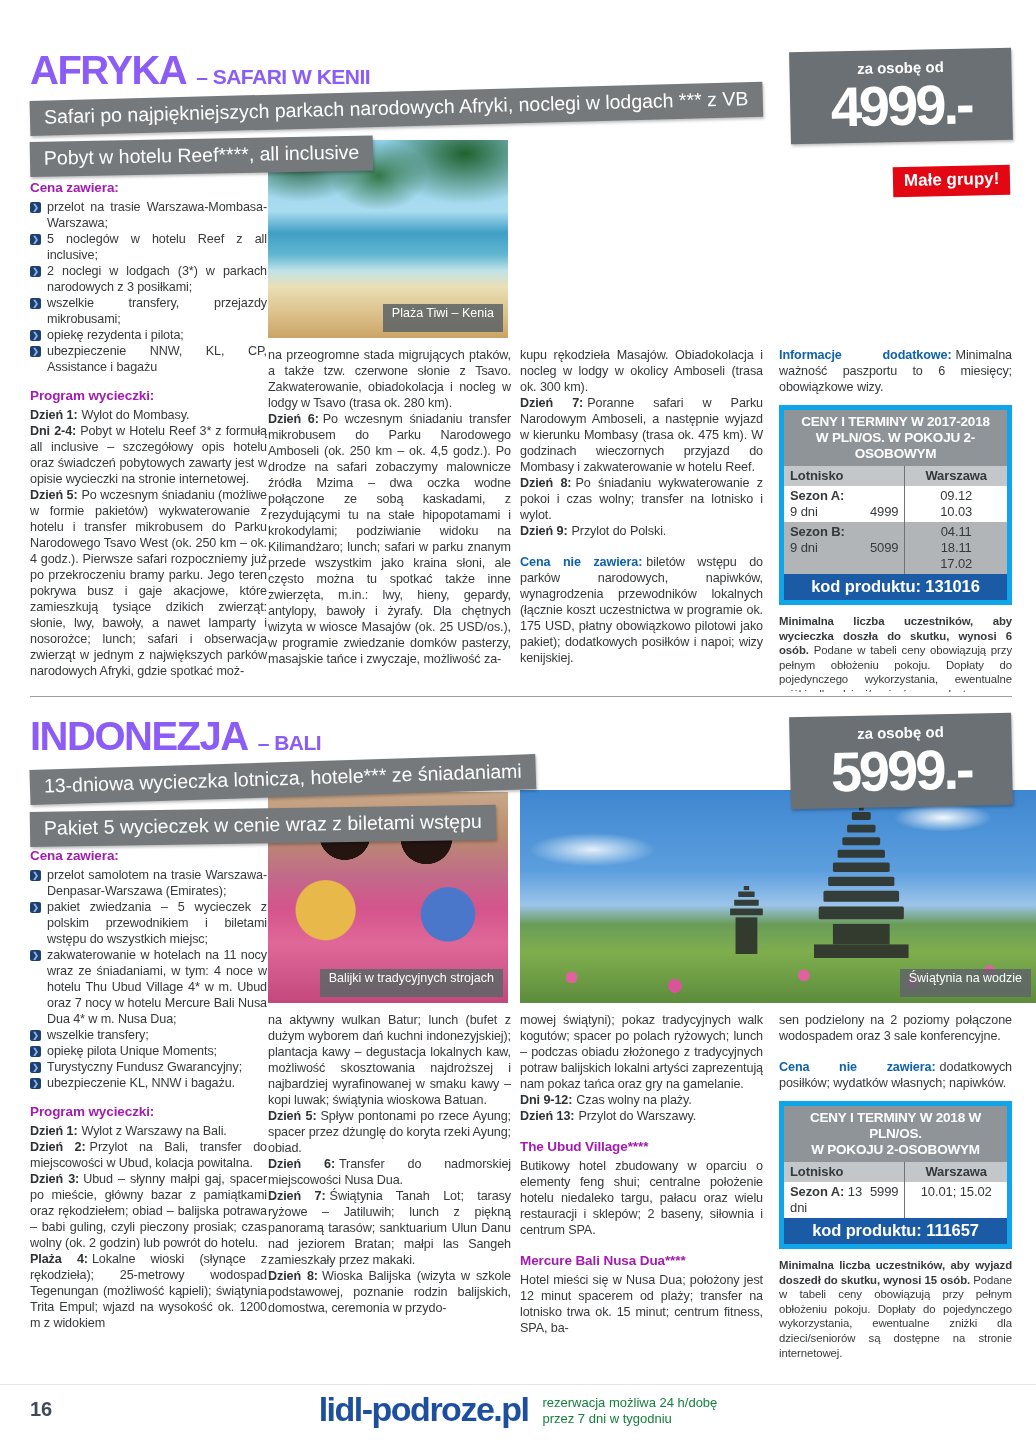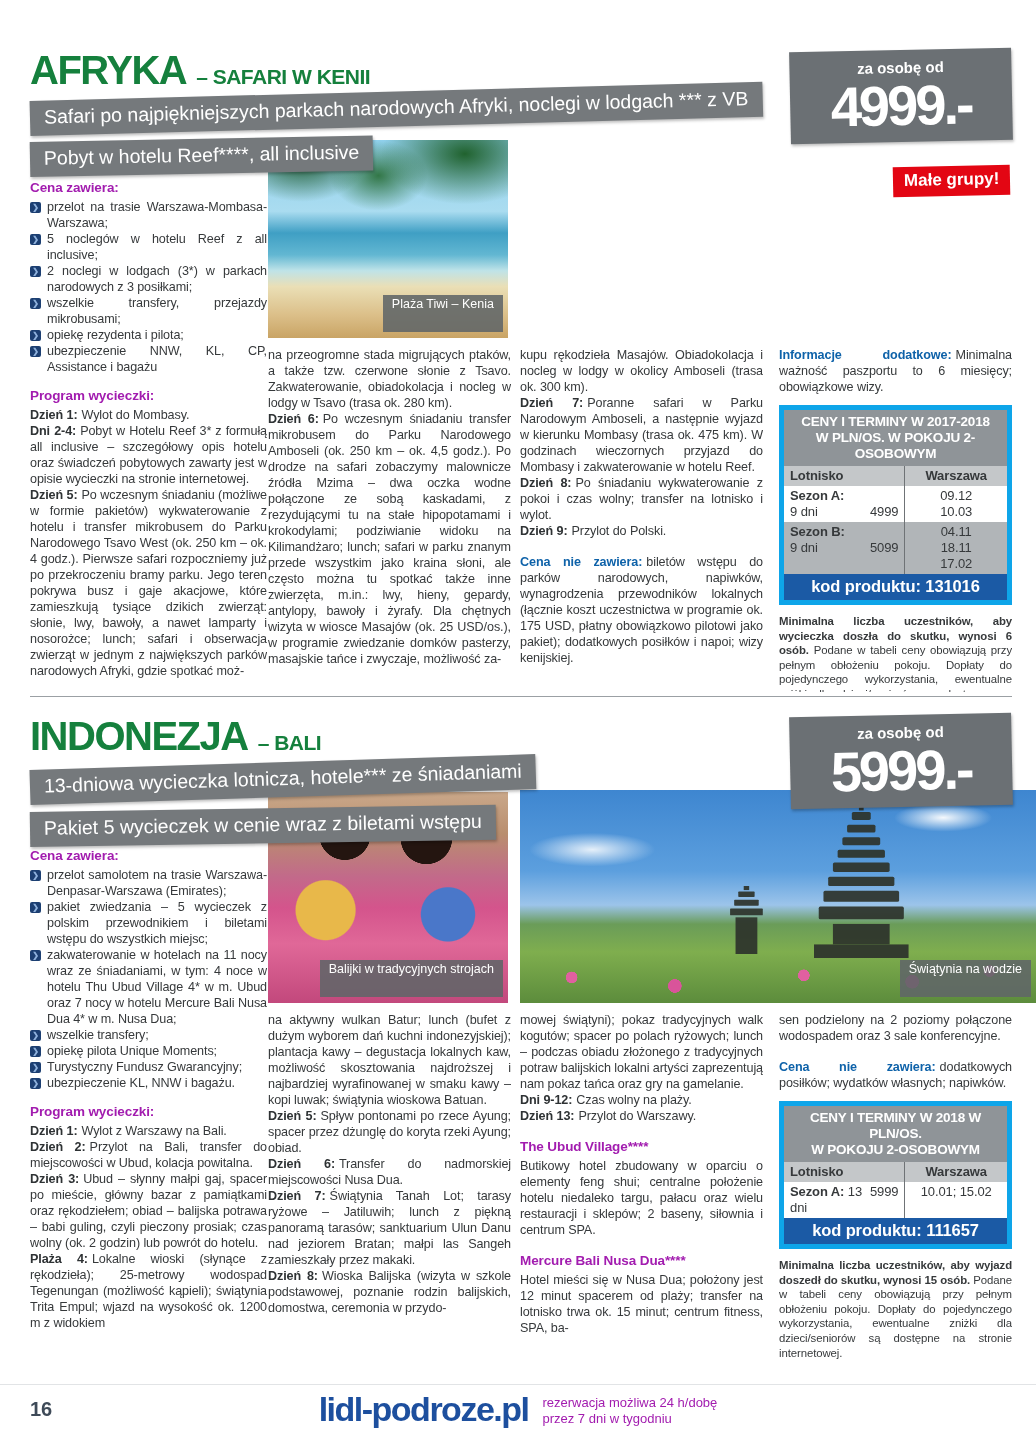--- a/index.html
+++ b/index.html
@@ -1,35 +1,35 @@
 <!DOCTYPE html>
 <html><head>
 <meta charset="utf-8">
 <style>
   html,body{margin:0;padding:0;background:#fff;}
   .page{position:relative;width:1036px;height:1450px;background:#fff;overflow:hidden;
         font-family:"Liberation Sans",sans-serif;color:#36393b;}
   
-  .sec-title{position:absolute;display:flex;align-items:baseline;gap:10px;color:#15803d;}
+  .sec-title{position:absolute;display:flex;align-items:baseline;gap:10px;color:#8b5cf6;}
   .sec-title .big{font-size:40px;font-weight:bold;letter-spacing:-1.5px;line-height:1;}
   .sec-title .small{font-size:21px;font-weight:bold;letter-spacing:-0.5px;}
   
   .banner{position:absolute;background:#75797c;color:#fff;padding:5px 14px 7px;font-size:19.5px;
           white-space:nowrap;transform-origin:left center;z-index:6;box-shadow:1px 2px 3px rgba(0,0,0,0.25);}
   
   .pricebox{position:absolute;width:222px;background:#6b7074;color:#fff;text-align:center;
             padding:9px 0 10px;transform:rotate(-1.2deg);z-index:6;box-shadow:1px 2px 3px rgba(0,0,0,0.25);}
   .pricebox .lbl{font-size:15px;font-weight:bold;}
   .pricebox .val{font-size:56px;font-weight:bold;line-height:0.95;letter-spacing:-3px;margin-top:3px;}
   .badge{position:absolute;background:#e30613;color:#fff;font-weight:bold;font-size:17px;
          padding:4px 11px 6px;transform:rotate(-1.2deg);z-index:7;white-space:nowrap;}
   
   .photo{position:absolute;overflow:hidden;z-index:1;}
   .caption{position:absolute;right:5px;bottom:6px;background:rgba(96,101,104,0.88);color:#fff;
-           font-size:12.5px;padding:2px 9px 21px;white-space:nowrap;}
+           font-size:12.5px;padding:2px 9px 12px;white-space:nowrap;}
   .ph-beach{background:
     radial-gradient(ellipse 95px 60px at 14% 10%, rgba(22,82,32,0.95), rgba(22,82,32,0) 70%),
     radial-gradient(ellipse 120px 72px at 82% 7%, rgba(26,92,36,0.95), rgba(26,92,36,0) 70%),
     radial-gradient(ellipse 70px 50px at 46% 18%, rgba(32,102,42,0.85), rgba(32,102,42,0) 70%),
     linear-gradient(180deg,#8fd0ec 0%,#aadcf0 36%,#3f9fc4 47%,#62b7d2 58%,#bfe3e8 66%,#eadfb6 74%,#dcc08a 88%,#c9a465 100%);}
   .ph-eleph{background:
     radial-gradient(ellipse 26px 20px at 8% 74%, #4e4034 0 98%, transparent 100%),
     radial-gradient(ellipse 30px 22px at 22% 76%, #554638 0 98%, transparent 100%),
     radial-gradient(ellipse 28px 21px at 38% 73%, #4a3c30 0 98%, transparent 100%),
     radial-gradient(ellipse 32px 23px at 54% 75%, #53453a 0 98%, transparent 100%),
@@ -80,21 +80,21 @@
   .dline{display:block;}
   .kod{background:#1b5aa5;color:#fff;font-weight:bold;font-size:16.5px;text-align:center;padding:4px 7px 6px;}
   .smallp{font-size:11.4px;line-height:14.6px;margin-top:9px;}
   .divider{position:absolute;left:30px;width:982px;height:1px;background:#9ba0a4;}
   .divider.light{background:#e2e4e6;left:0;width:1036px;}
   
   .pageno{position:absolute;left:30px;top:1398px;font-size:20px;font-weight:bold;color:#3e4a58;}
   .footer{position:absolute;left:0;top:1392px;width:100%;display:flex;justify-content:center;
           align-items:flex-start;gap:14px;}
   .flogo{font-size:34px;font-weight:bold;color:#1d4f9e;letter-spacing:-1.5px;line-height:1;}
-  .fnote{font-size:13px;color:#a21caf;line-height:16px;padding-top:3px;}
+  .fnote{font-size:13px;color:#15803d;line-height:16px;padding-top:3px;}
 </style>
 </head>
 <body>
 
 <div class="page">
 
   <div class="sec-title" style="left:30px;top:50px;">
     <span class="big">AFRYKA</span>
     <span class="small">– SAFARI W KENII</span>
   </div>

